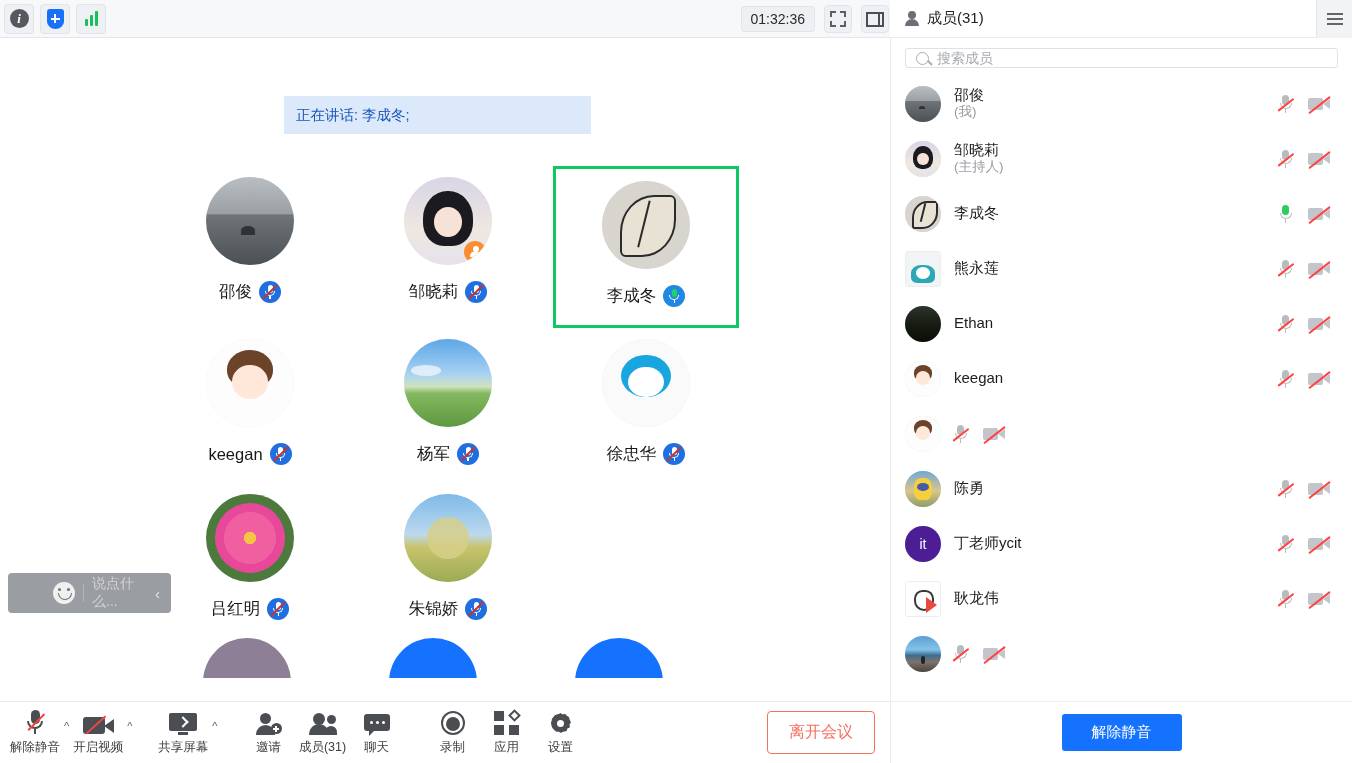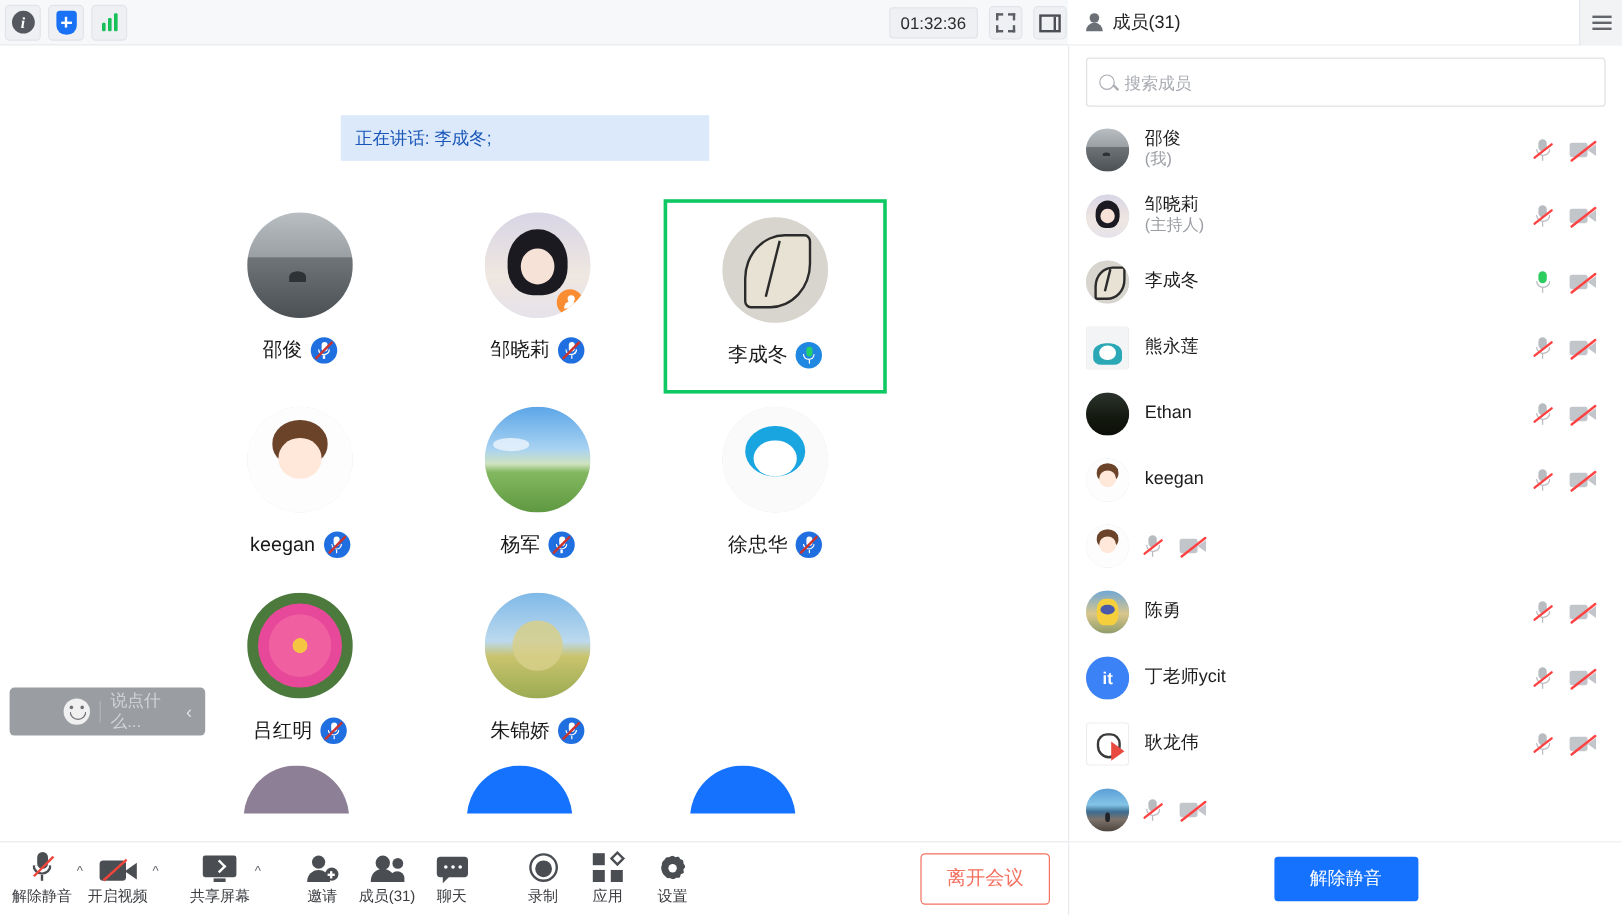--- a/index.html
+++ b/index.html
@@ -103,21 +103,21 @@
   .hamburger { width: 16px; display: flex; flex-direction: column; gap: 3px; }
   .hamburger i { display:block; height: 2px; background: #62656b; }
 
   
   .sidebar {
     position: absolute; left: 890px; top: 38px; width: 462px; height: 663px;
     background: #fff; border-left: 1px solid #e9ebef;
   }
   .search-wrap { padding: 10px 14px 8px 14px; }
   .search-box {
-    height: 41px; border: 1px solid #dfe1e5; border-radius: 3px;
+    height: 20px; border: 1px solid #dfe1e5; border-radius: 3px;
     display: flex; align-items: center; gap: 8px; padding: 0 10px;
     background: #fff;
   }
   .mag { width: 13px; height: 13px; border: 1.6px solid #aaadb2; border-radius: 50%; position: relative; flex: none; }
   .mag:after { content:""; position:absolute; width: 6px; height: 1.6px; background: #aaadb2; right: -5px; bottom: 0px; transform: rotate(45deg); }
   .search-input {
     border: none; outline: none; font-size: 14px; color: #333; width: 100%;
     font-family: "Liberation Sans", sans-serif; background: transparent;
   }
   .search-input::placeholder { color: #a8abb0; }
@@ -236,22 +236,22 @@
   .a-minion { background: linear-gradient(#6fa7d6 0%, #d9c68b 55%, #8e9c6a 100%); }
   .a-minion:before { content:""; position:absolute; left: 26%; top: 22%; width: 48%; height: 60%; background: #f5cf3c; border-radius: 40% 40% 36% 36%; }
   .a-minion:after { content:""; position:absolute; left: 34%; top: 34%; width: 32%; height: 22%; background: #4a5aa8; border-radius: 50%; }
   .a-line { background: #fff; }
   .a-line:before { content:""; position:absolute; left: 24%; top: 26%; width: 48%; height: 50%; border: 2px solid #3a3a3a; border-radius: 42% 42% 50% 50%; }
   .a-line:after { content:""; position:absolute; right: 10%; bottom: 8%; width: 0; height: 0;
     border-left: 11px solid #e84a3f; border-top: 8px solid transparent; border-bottom: 8px solid transparent; }
   .a-sea { background: linear-gradient(#5b9fd6 0%, #83c4e6 38%, #3d6d92 54%, #7d726a 72%, #4b443d 100%); }
   .a-sea:after { content:""; position:absolute; left: 44%; top: 58%; width: 12%; height: 22%; background: #20242a; border-radius: 40%; }
   .a-initial {
-    background: #3b82f6; color: #fff; display: flex; align-items: center; justify-content: center;
-    font-size: 14px; font-weight: 700; text-align: center;
+    background: #4c1d95; color: #fff; display: flex; align-items: center; justify-content: center;
+    font-size: 14px; font-weight: 400; text-align: center;
   }
   .mini-badge {
     position: absolute; right: 6px; bottom: 2px; width: 22px; height: 22px;
     border-radius: 50%; background: #fa8c32; display:flex; align-items:center; justify-content:center;
   }
   .mini-badge .p {
     width: 11px; height: 12px; position: relative;
   }
   .mini-badge .p:before { content:""; position:absolute; left:3px; top:0; width:6px; height:6px; border-radius:50%; background:#fff; }
   .mini-badge .p:after { content:""; position:absolute; left:0; bottom:1px; width:11px; height:6px; border-radius:6px 6px 0 0; background:#fff; }

